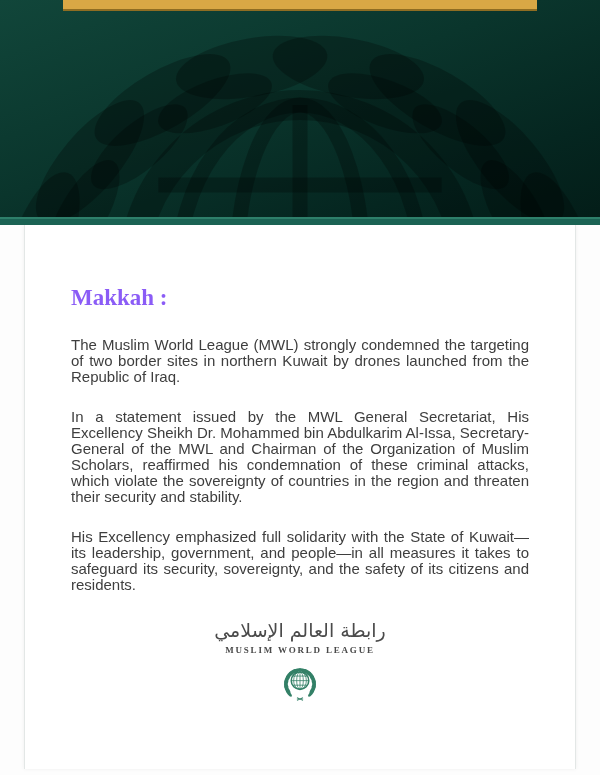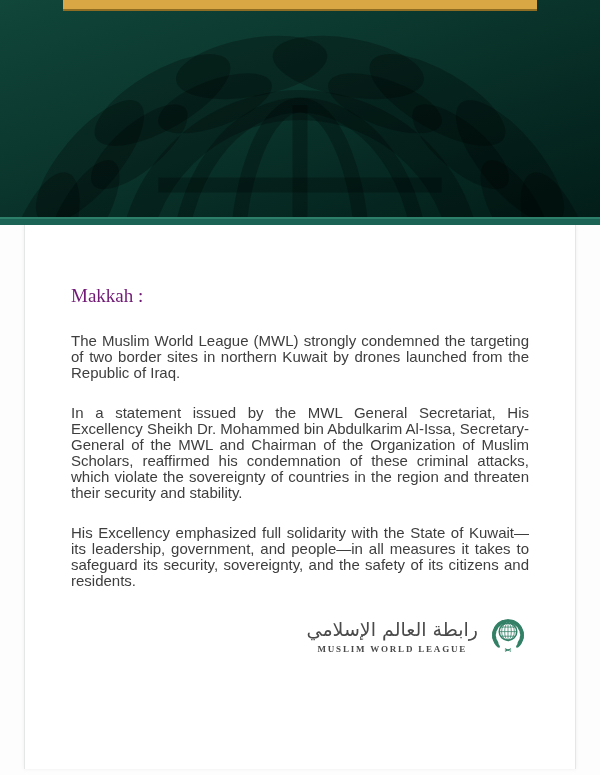--- a/index.html
+++ b/index.html
@@ -71,40 +71,41 @@
     min-height: 544px;
     background: #ffffff;
     border-left: 1px solid #e3e7e6;
     border-right: 1px solid #e3e7e6;
     box-shadow: 0 0 4px rgba(0,0,0,0.06);
     padding: 60px 46px 30px 46px;
   }
   .card h2 {
     margin: 0 0 26px 0;
     font-family: "Liberation Serif", "DejaVu Serif", serif;
-    font-size: 19px;
-    font-weight: 400;
-    color: #701a75;
+    font-size: 23px;
+    font-weight: 700;
+    color: #8b5cf6;
   }
   .card p {
     margin: 0 0 24px 0;
     font-size: 15px;
     line-height: 16px;
     color: #3e3e3e;
     text-align: justify;
     text-justify: inter-word;
   }
 
   
   .logo {
     margin-top: 26px;
     display: flex;
-    justify-content: flex-end;
+    justify-content: center;
     align-items: center;
     gap: 9px;
+    flex-direction: column;
   }
   .logo-text { text-align: center; }
   .logo-arabic {
     direction: rtl;
     font-family: "DejaVu Sans", sans-serif;
     font-size: 19px;
     line-height: 1.25;
     color: #4a4a4a;
   }
   .logo-english {

